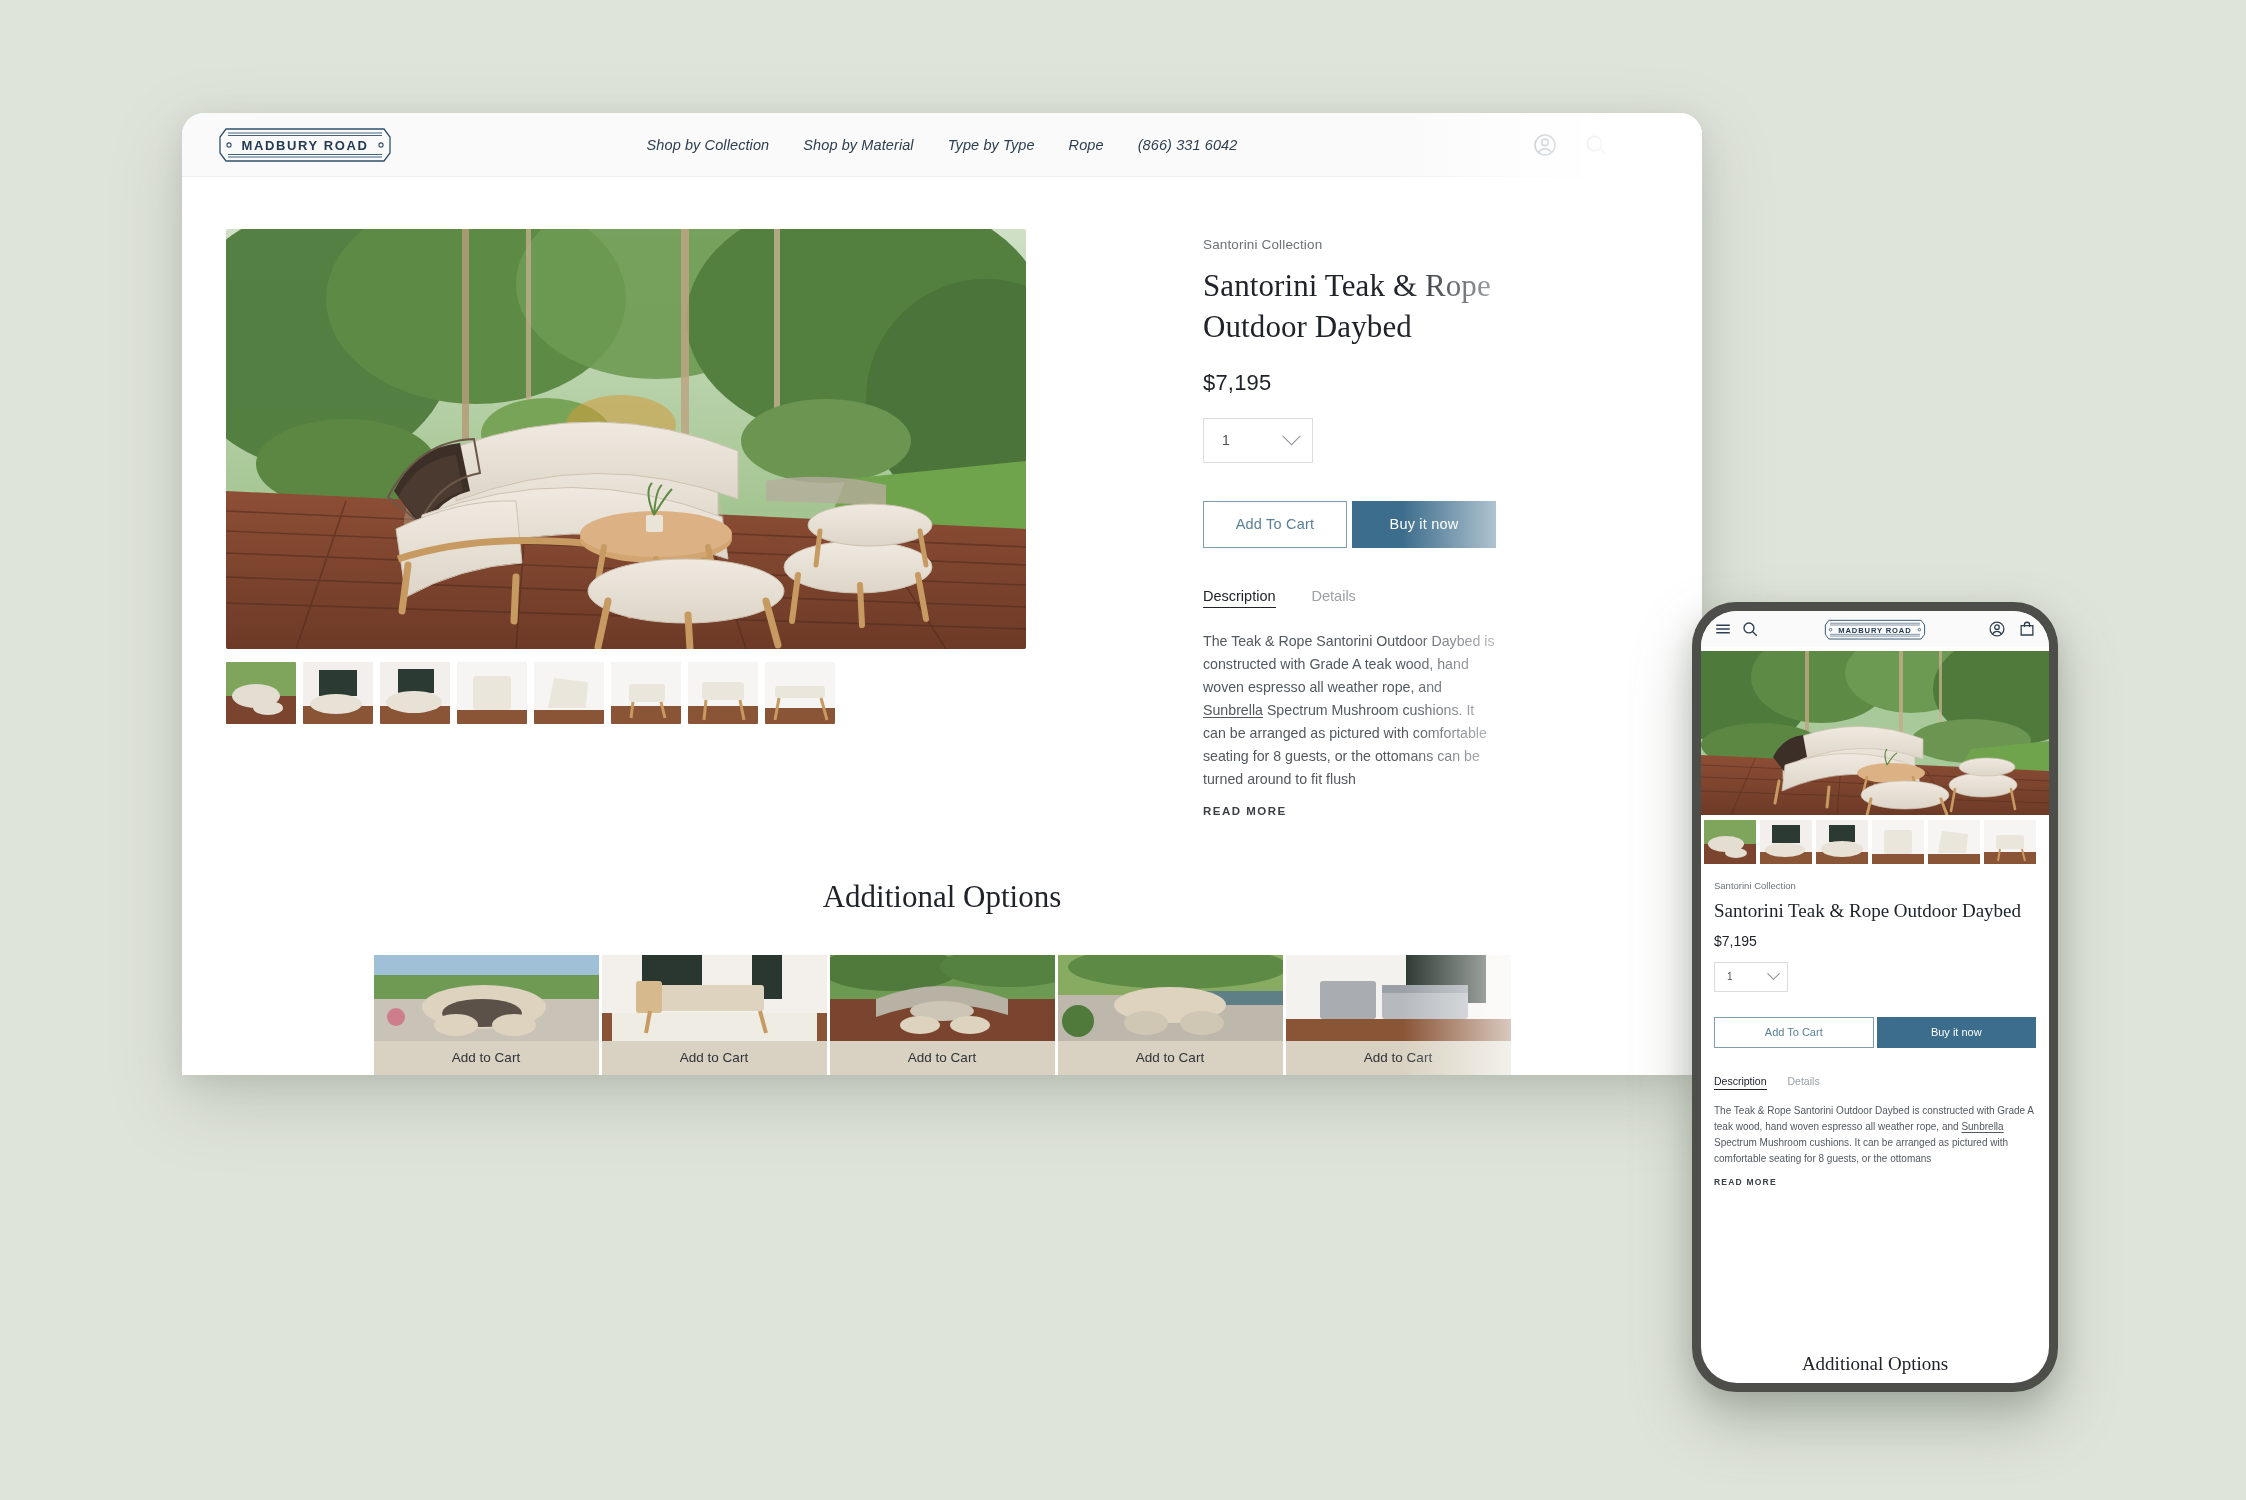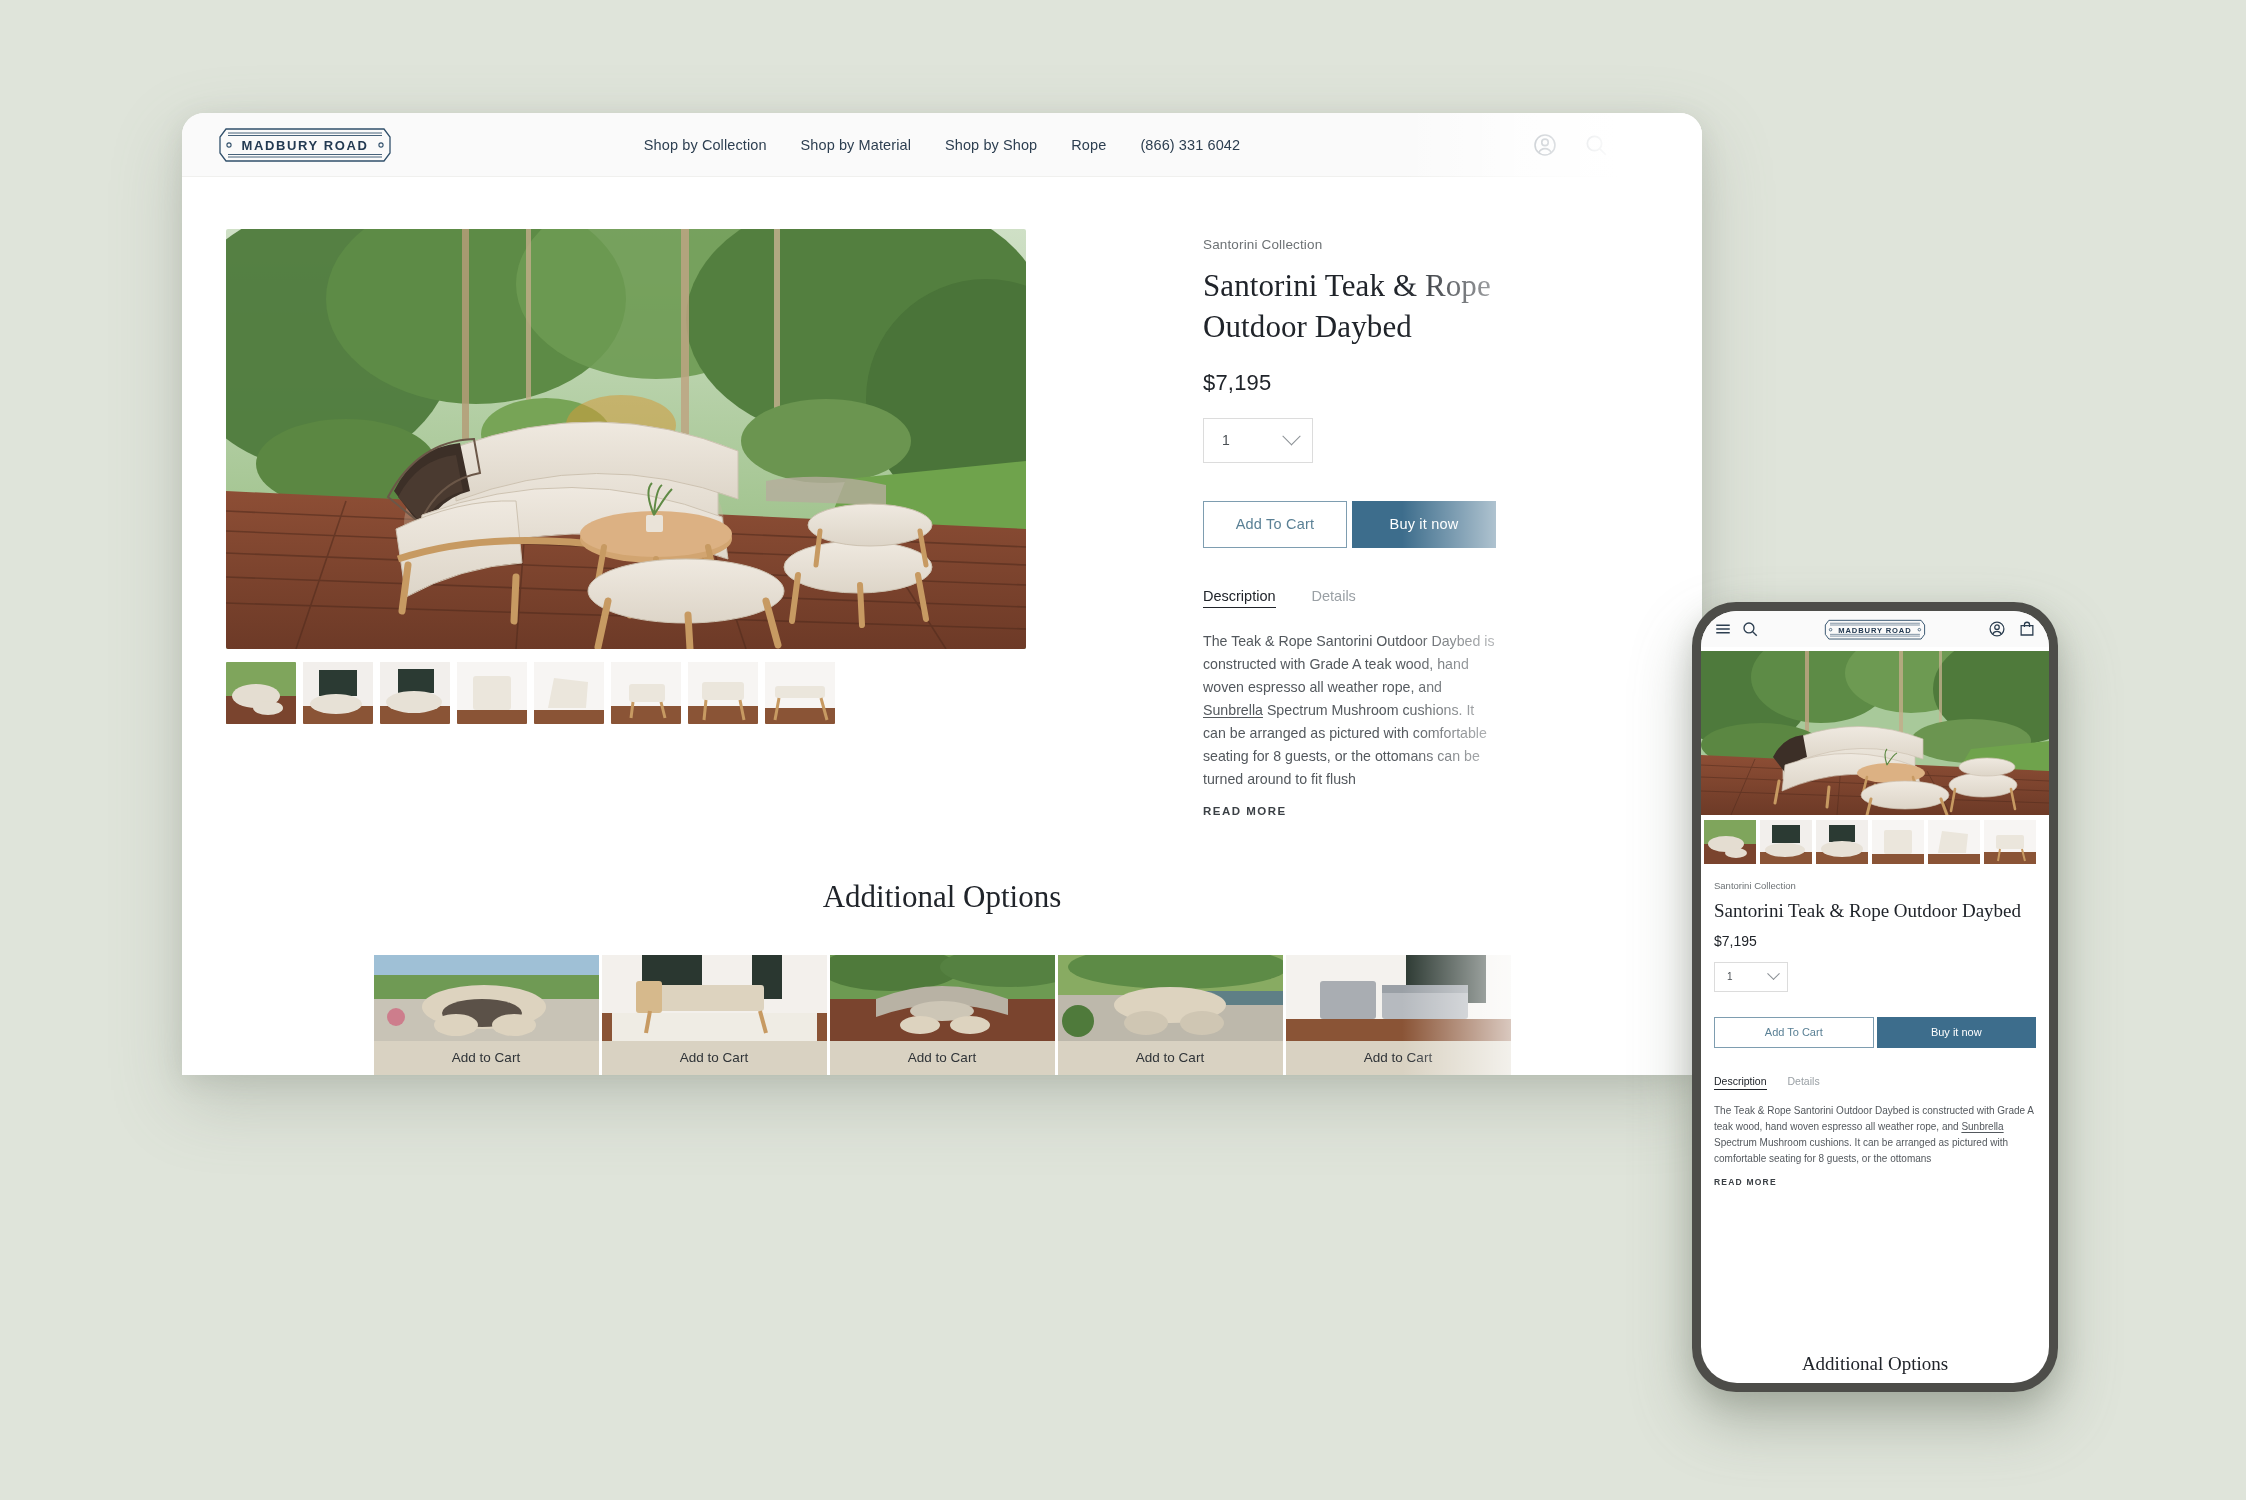--- a/index.html
+++ b/index.html
@@ -49,20 +49,21 @@
   }
   .logo-plaque svg { display: block; }
 
   .dt-nav {
     position: absolute;
     left: 0; right: 0;
     display: flex;
     justify-content: center;
     gap: 34px;
     pointer-events: none;
+    font-style: italic;
   }
   .dt-nav a {
     pointer-events: auto;
     font-size: 14.5px;
     color: #2c3e50;
     text-decoration: none;
     letter-spacing: 0.1px;
     white-space: nowrap;
   }
 
@@ -312,21 +313,21 @@
         <path d="M12 8 L166 8 M12 10.5 L166 10.5 M12 29.5 L166 29.5 M12 32 L166 32" stroke="#31506b" stroke-width="0.9"></path>
         <circle cx="13" cy="20" r="2.1" fill="none" stroke="#31506b" stroke-width="1.1"></circle>
         <circle cx="165" cy="20" r="2.1" fill="none" stroke="#31506b" stroke-width="1.1"></circle>
         <text x="89" y="25" text-anchor="middle" font-family="Liberation Sans, sans-serif" font-size="13" letter-spacing="1.6" fill="#233a52" font-weight="600">MADBURY ROAD</text>
       </svg>
     </div>
 
     <nav class="dt-nav">
       <a>Shop by Collection</a>
       <a>Shop by Material</a>
-      <a>Shop by Shop</a>
+      <a>Type by Type</a>
       <a>Rope</a>
       <a>(866) 331 6042</a>
     </nav>
 
     <div class="dt-header-icons">
       <span class="ic">
         <svg viewBox="0 0 24 24" fill="none" stroke="currentColor" stroke-width="1.5">
           <circle cx="12" cy="12" r="9.2"></circle>
             <circle cx="12" cy="9.6" r="3"></circle>
           <path d="M6.1 19.2c1.2-2.6 3.3-3.9 5.9-3.9s4.7 1.3 5.9 3.9"></path>

